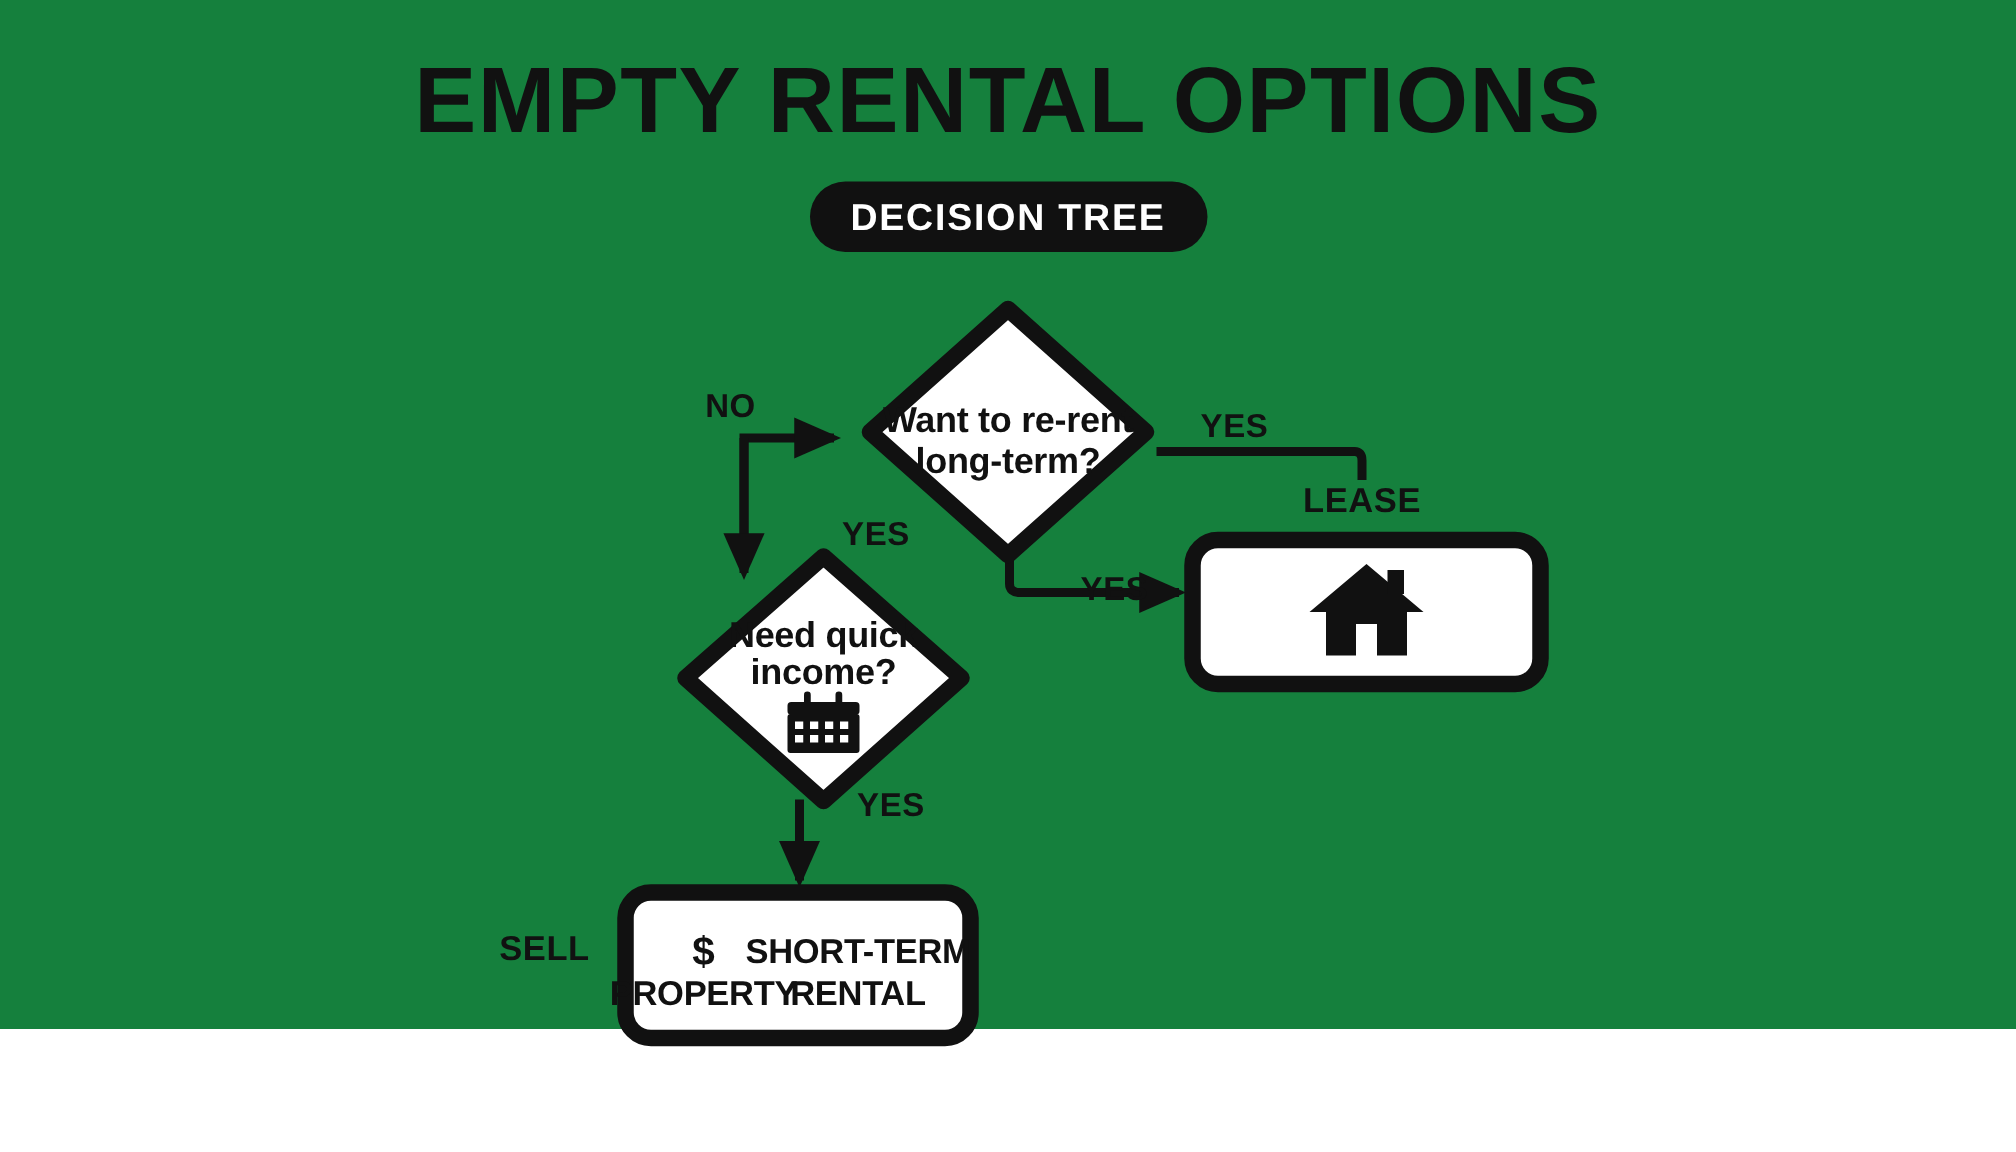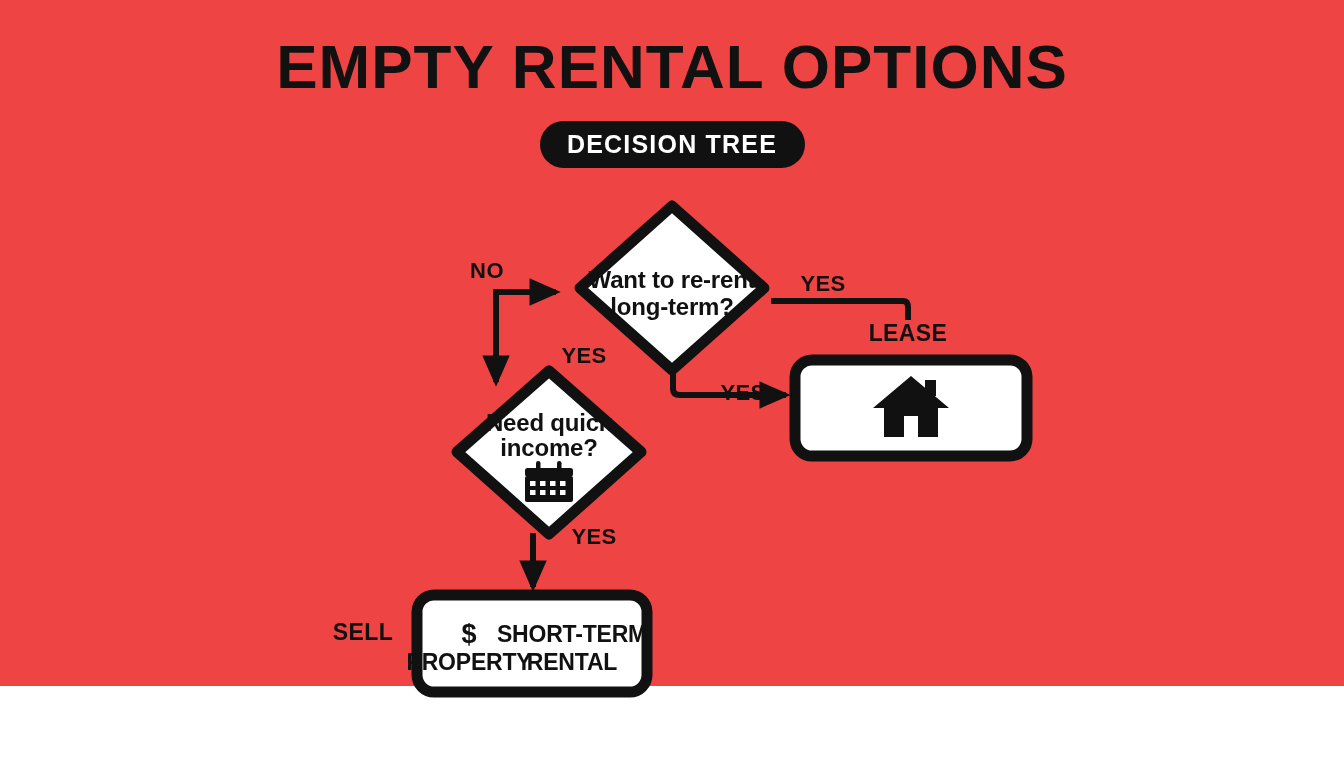--- a/index.html
+++ b/index.html
@@ -12,21 +12,21 @@
     height: 768px;
     overflow: hidden;
     font-family: "Liberation Sans", sans-serif;
     position: relative;
   }
   #canvas {
     position: absolute;
     top: 0; left: 0;
     width: 1344px;
     height: 686px;
-    background: #ef4444;
+    background: #15803d;
   }
   svg { display: block; }
 
   .diagram-text {
     font-family: "Liberation Sans", sans-serif;
     font-weight: bold;
     fill: #111111;
     letter-spacing: -0.2px;
   }
   .title-text {

